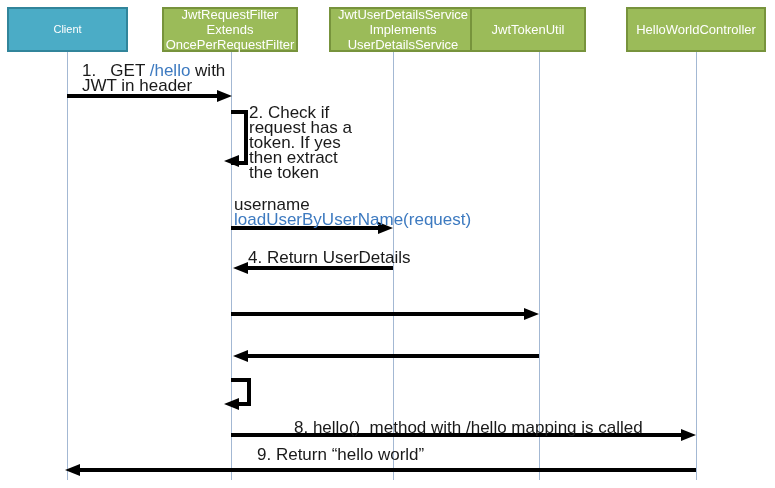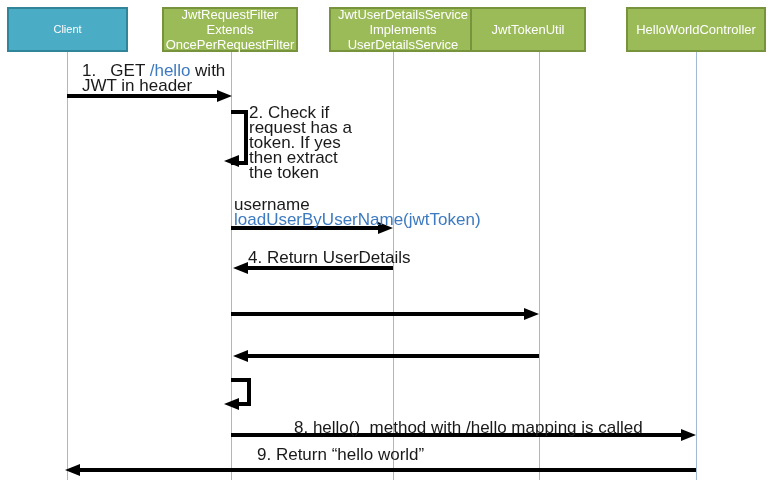--- a/index.html
+++ b/index.html
@@ -54,21 +54,21 @@
     </div>
 
   <div class="msg" style="left:82px;top:63px;"><span>1.   GET </span><span class="code">/hello</span><span> with</span><br><span>JWT in header</span></div>
   <div class="aline" style="left:67px;top:94px;width:150px;"></div>
   <div class="ah ah-r" style="left:217px;top:90px;"></div>
 
   <div class="loop" style="left:231px;top:110px;width:17px;height:55px;"></div>
   <div class="ah ah-l" style="left:224px;top:155px;"></div>
   <div class="msg" style="left:249px;top:105px;"><span>2. Check if</span><br><span>request has a</span><br><span>token. If yes</span><br><span>then extract</span><br><span>the token</span></div>
 
-  <div class="msg" style="left:234px;top:182px;"><br><span>username</span><br><span class="code">loadUserByUserName(jwtToken)</span></div>
+  <div class="msg" style="left:234px;top:182px;"><br><span>username</span><br><span class="code">loadUserByUserName(request)</span></div>
   <div class="aline" style="left:231px;top:226px;width:147px;"></div>
   <div class="ah ah-r" style="left:378px;top:222px;"></div>
 
   <div class="msg" style="left:248px;top:250px;"><span>4. Return UserDetails</span></div>
   <div class="aline" style="left:248px;top:266px;width:145px;"></div>
   <div class="ah ah-l" style="left:233px;top:262px;"></div>
 
   <div class="aline" style="left:231px;top:312px;width:293px;"></div>
   <div class="ah ah-r" style="left:524px;top:308px;"></div>
 

